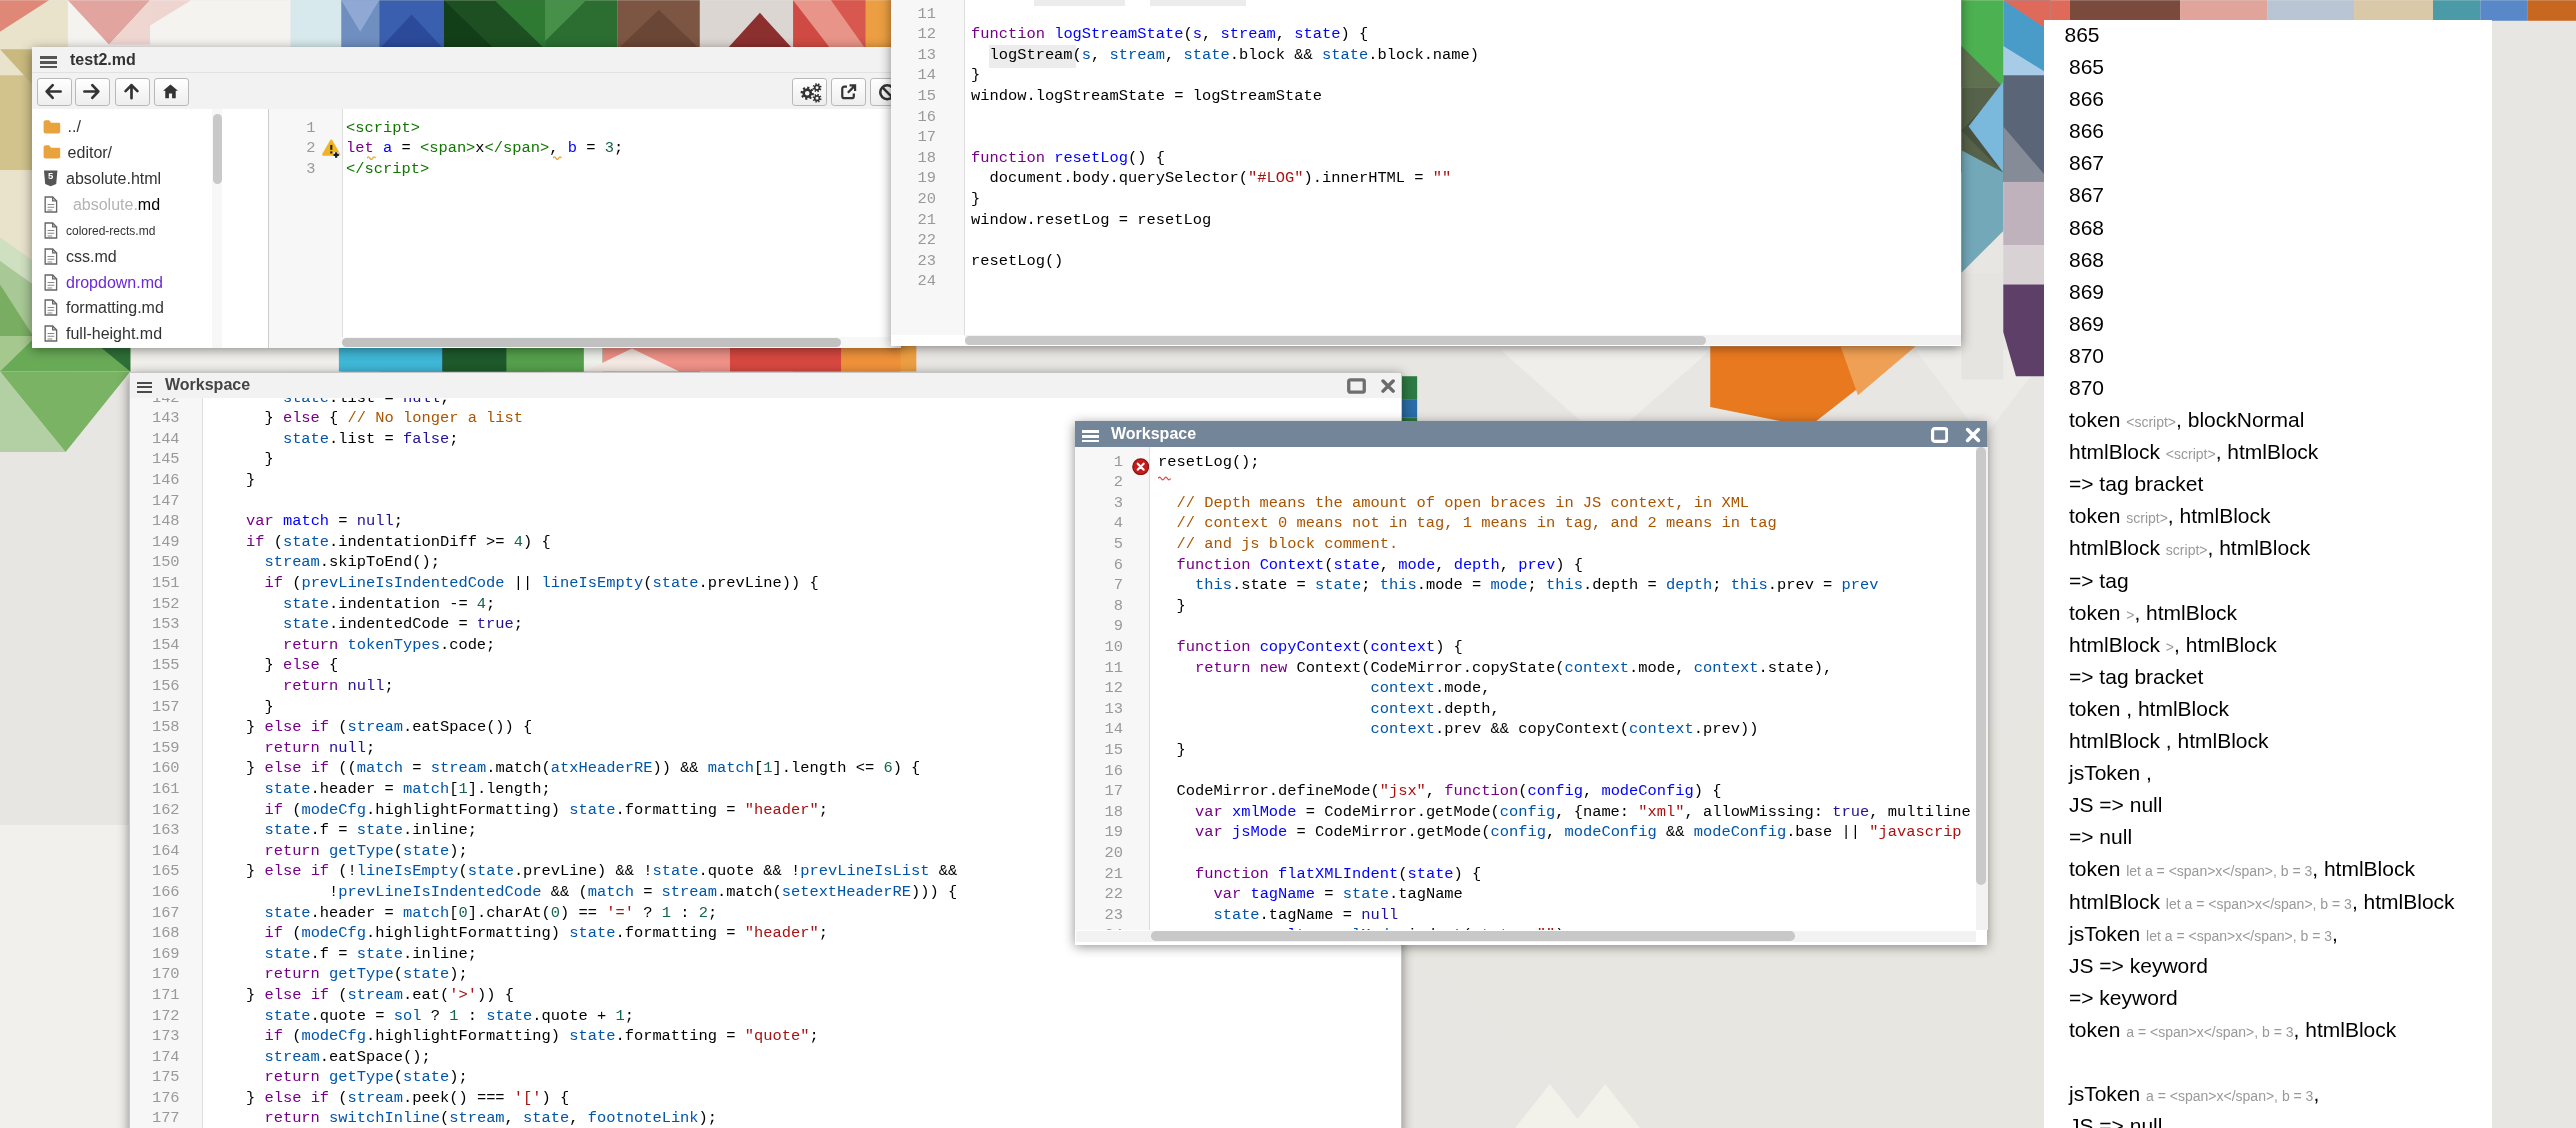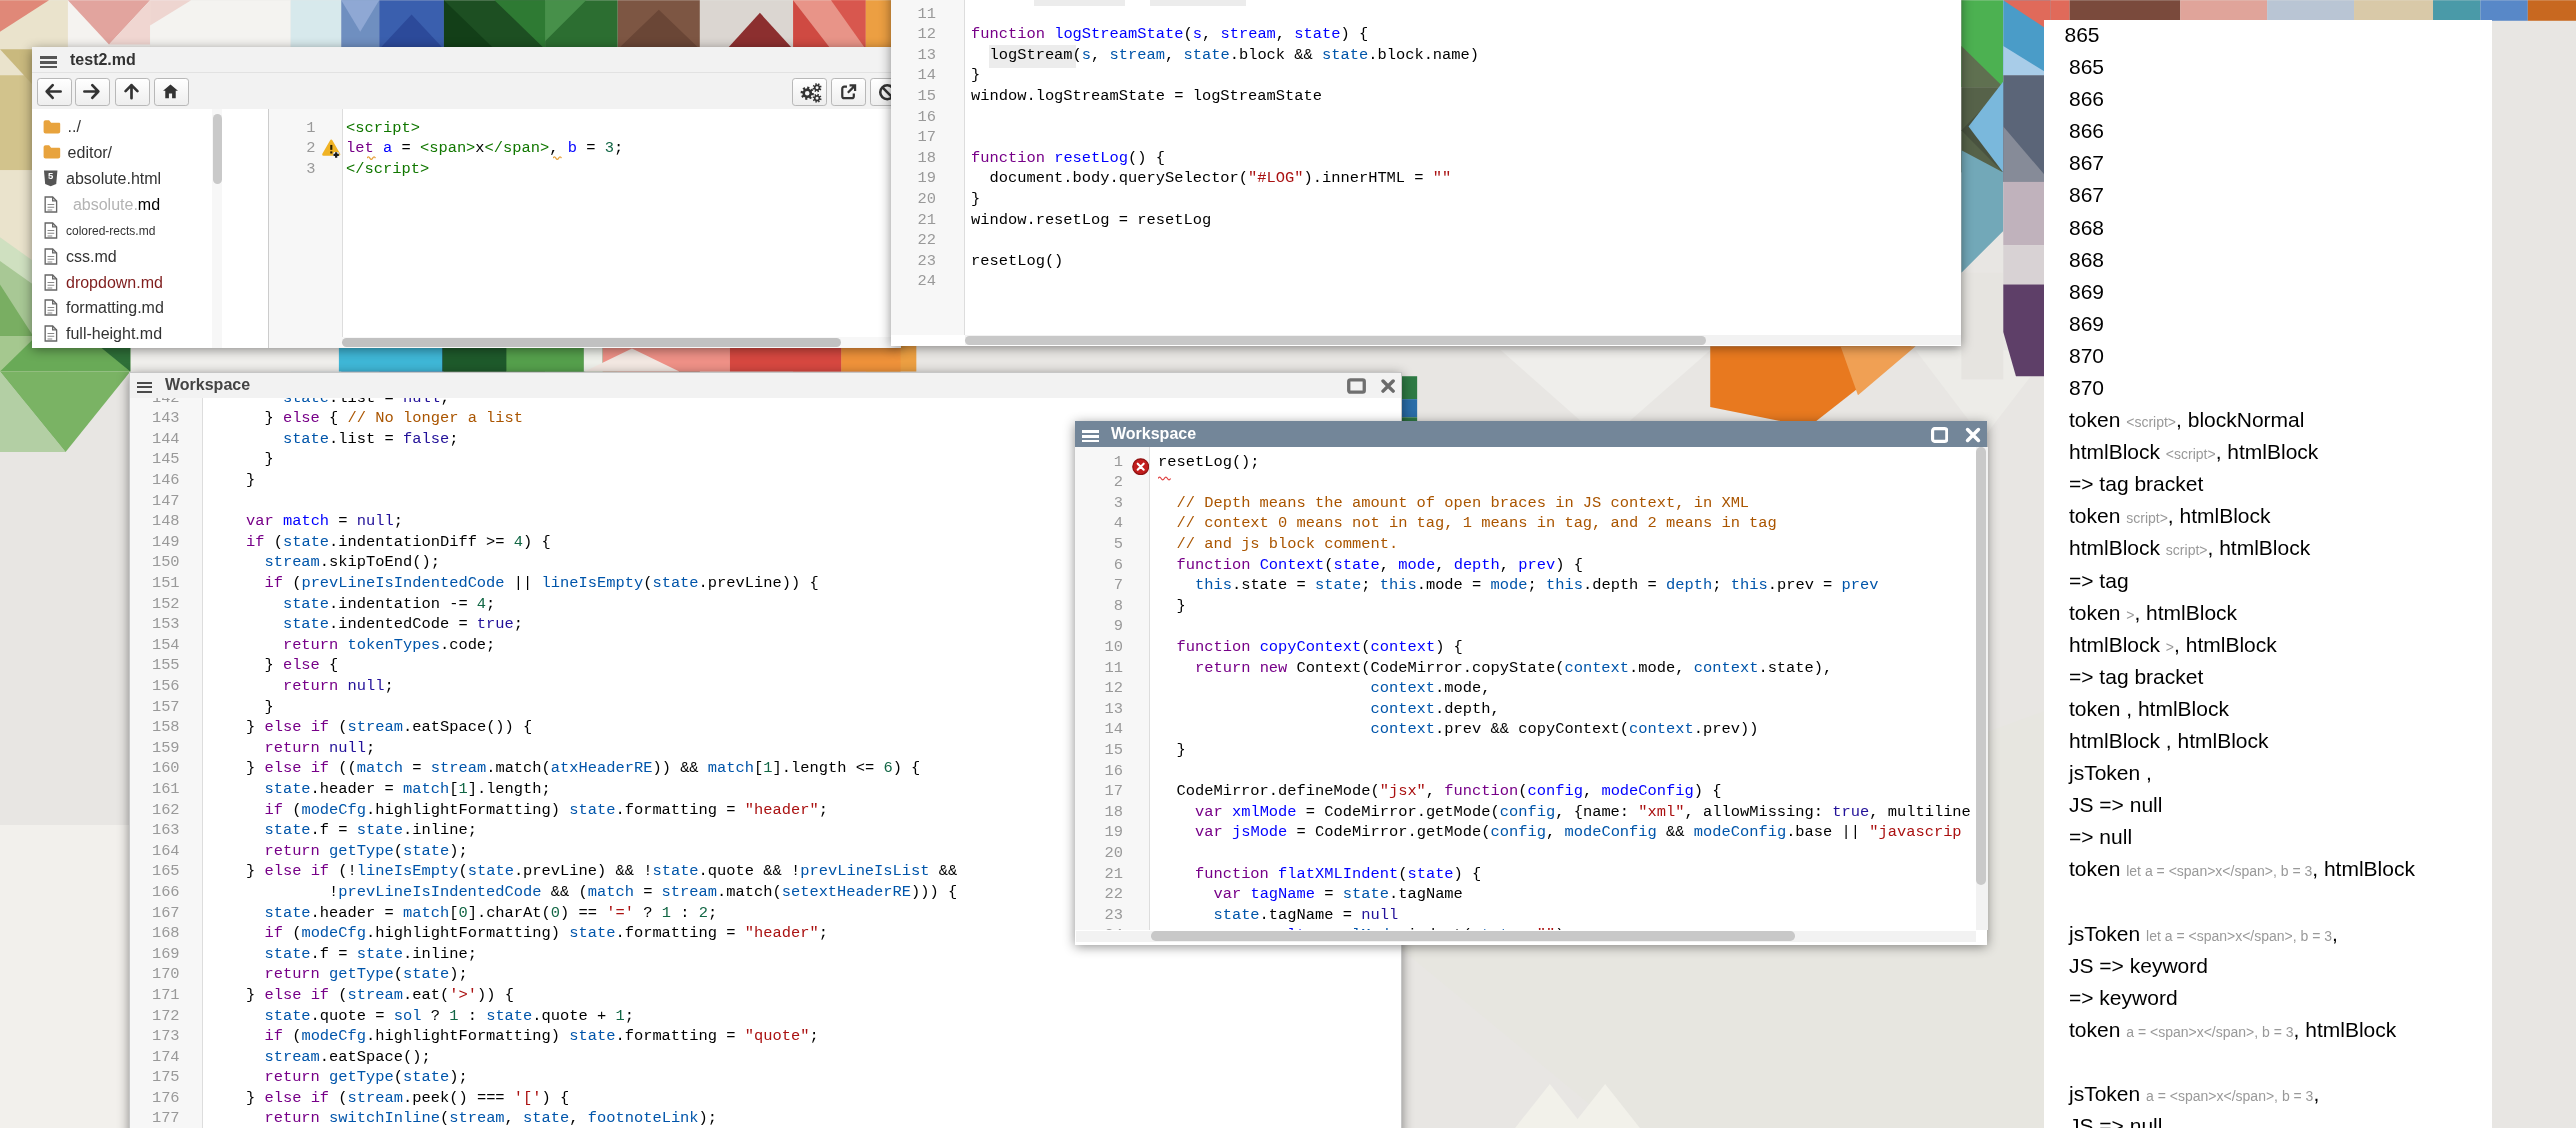--- a/index.html
+++ b/index.html
@@ -112,20 +112,21 @@
 <div style="position:absolute;left:25px;top:545px;height:32px;line-height:32px;font-size:21px;color:#000;white-space:nowrap">=&gt; tag</div>
 <div style="position:absolute;left:25px;top:577px;height:32px;line-height:32px;font-size:21px;color:#000;white-space:nowrap">token <span style="font-size:14px;color:#999">&gt;</span>, htmlBlock</div>
 <div style="position:absolute;left:25px;top:609px;height:32px;line-height:32px;font-size:21px;color:#000;white-space:nowrap">htmlBlock <span style="font-size:14px;color:#999">&gt;</span>, htmlBlock</div>
 <div style="position:absolute;left:25px;top:641px;height:32px;line-height:32px;font-size:21px;color:#000;white-space:nowrap">=&gt; tag bracket</div>
 <div style="position:absolute;left:25px;top:673px;height:32px;line-height:32px;font-size:21px;color:#000;white-space:nowrap">token , htmlBlock</div>
 <div style="position:absolute;left:25px;top:705px;height:32px;line-height:32px;font-size:21px;color:#000;white-space:nowrap">htmlBlock , htmlBlock</div>
 <div style="position:absolute;left:25px;top:737px;height:32px;line-height:32px;font-size:21px;color:#000;white-space:nowrap">jsToken ,</div>
 <div style="position:absolute;left:25px;top:769px;height:32px;line-height:32px;font-size:21px;color:#000;white-space:nowrap">JS =&gt; null</div>
 <div style="position:absolute;left:25px;top:801px;height:32px;line-height:32px;font-size:21px;color:#000;white-space:nowrap">=&gt; null</div>
 <div style="position:absolute;left:25px;top:833px;height:32px;line-height:32px;font-size:21px;color:#000;white-space:nowrap">token <span style="font-size:14px;color:#999">let a = &lt;span&gt;x&lt;/span&gt;, b = 3</span>, htmlBlock</div>
+<div style="position:absolute;left:25px;top:866px;height:32px;line-height:32px;font-size:21px;color:#000;white-space:nowrap">htmlBlock <span style="font-size:14px;color:#999">let a = &lt;span&gt;x&lt;/span&gt;, b = 3</span>, htmlBlock</div>
 <div style="position:absolute;left:25px;top:898px;height:32px;line-height:32px;font-size:21px;color:#000;white-space:nowrap">jsToken <span style="font-size:14px;color:#999">let a = &lt;span&gt;x&lt;/span&gt;, b = 3</span>,</div>
 <div style="position:absolute;left:25px;top:930px;height:32px;line-height:32px;font-size:21px;color:#000;white-space:nowrap">JS =&gt; keyword</div>
 <div style="position:absolute;left:25px;top:962px;height:32px;line-height:32px;font-size:21px;color:#000;white-space:nowrap">=&gt; keyword</div>
 <div style="position:absolute;left:25px;top:994px;height:32px;line-height:32px;font-size:21px;color:#000;white-space:nowrap">token <span style="font-size:14px;color:#999">a = &lt;span&gt;x&lt;/span&gt;, b = 3</span>, htmlBlock</div>
 <div style="position:absolute;left:25px;top:1058px;height:32px;line-height:32px;font-size:21px;color:#000;white-space:nowrap">jsToken <span style="font-size:14px;color:#999">a = &lt;span&gt;x&lt;/span&gt;, b = 3</span>,</div>
 <div style="position:absolute;left:25px;top:1090px;height:32px;line-height:32px;font-size:21px;color:#000;white-space:nowrap">JS =&gt; null</div>
 </div>
 <div class="win" style="left:32px;top:47px;width:869px;height:301px">
 <div style="position:absolute;left:0;top:0;width:100%;height:25px;background:#f2f2f2;border-bottom:0.8px solid #e2e2e2"></div>
 <div class="hamb" style="position:absolute;left:8px;top:7.1px;width:17.4px">
@@ -183,21 +184,21 @@
           </svg></span><span style="color:#333;font-size:12px;vertical-align:middle;margin-left:7.1px;position:relative;top:0.8px">colored-rects.md</span></div>
 <div style="position:absolute;left:9.5px;top:135px;height:26px;white-space:nowrap"><span style="display:inline-block;vertical-align:middle;margin-top:3.2px"><svg width="17.4" height="19" viewBox="0 0 22 24">
             <path d="M4 2.5 H13.5 L18.5 7.5 V21.5 H4 Z" fill="#fff" stroke="#666" stroke-width="1.7"></path>
             <path d="M13.5 2.5 V7.5 H18.5" fill="none" stroke="#666" stroke-width="1.7"></path>
             <path d="M7 12 H15.5 M7 15.5 H15.5 M7 19 H13" stroke="#888" stroke-width="1.4"></path>
           </svg></span><span style="color:#333;font-size:16px;vertical-align:middle;margin-left:7.1px;position:relative;top:0.8px">css.md</span></div>
 <div style="position:absolute;left:9.5px;top:161px;height:26px;white-space:nowrap"><span style="display:inline-block;vertical-align:middle;margin-top:3.2px"><svg width="17.4" height="19" viewBox="0 0 22 24">
             <path d="M4 2.5 H13.5 L18.5 7.5 V21.5 H4 Z" fill="#fff" stroke="#666" stroke-width="1.7"></path>
             <path d="M13.5 2.5 V7.5 H18.5" fill="none" stroke="#666" stroke-width="1.7"></path>
             <path d="M7 12 H15.5 M7 15.5 H15.5 M7 19 H13" stroke="#888" stroke-width="1.4"></path>
-          </svg></span><span style="color:#7f1d1d;font-size:16px;vertical-align:middle;margin-left:7.1px;position:relative;top:0.8px">dropdown.md</span></div>
+          </svg></span><span style="color:#6d28d9;font-size:16px;vertical-align:middle;margin-left:7.1px;position:relative;top:0.8px">dropdown.md</span></div>
 <div style="position:absolute;left:9.5px;top:186px;height:26px;white-space:nowrap"><span style="display:inline-block;vertical-align:middle;margin-top:3.2px"><svg width="17.4" height="19" viewBox="0 0 22 24">
             <path d="M4 2.5 H13.5 L18.5 7.5 V21.5 H4 Z" fill="#fff" stroke="#666" stroke-width="1.7"></path>
             <path d="M13.5 2.5 V7.5 H18.5" fill="none" stroke="#666" stroke-width="1.7"></path>
             <path d="M7 12 H15.5 M7 15.5 H15.5 M7 19 H13" stroke="#888" stroke-width="1.4"></path>
           </svg></span><span style="color:#333;font-size:16px;vertical-align:middle;margin-left:7.1px;position:relative;top:0.8px">formatting.md</span></div>
 <div style="position:absolute;left:9.5px;top:212px;height:26px;white-space:nowrap"><span style="display:inline-block;vertical-align:middle;margin-top:3.2px"><svg width="17.4" height="19" viewBox="0 0 22 24">
             <path d="M4 2.5 H13.5 L18.5 7.5 V21.5 H4 Z" fill="#fff" stroke="#666" stroke-width="1.7"></path>
             <path d="M13.5 2.5 V7.5 H18.5" fill="none" stroke="#666" stroke-width="1.7"></path>
             <path d="M7 12 H15.5 M7 15.5 H15.5 M7 19 H13" stroke="#888" stroke-width="1.4"></path>
           </svg></span><span style="color:#333;font-size:16px;vertical-align:middle;margin-left:7.1px;position:relative;top:0.8px">full-height.md</span></div>

